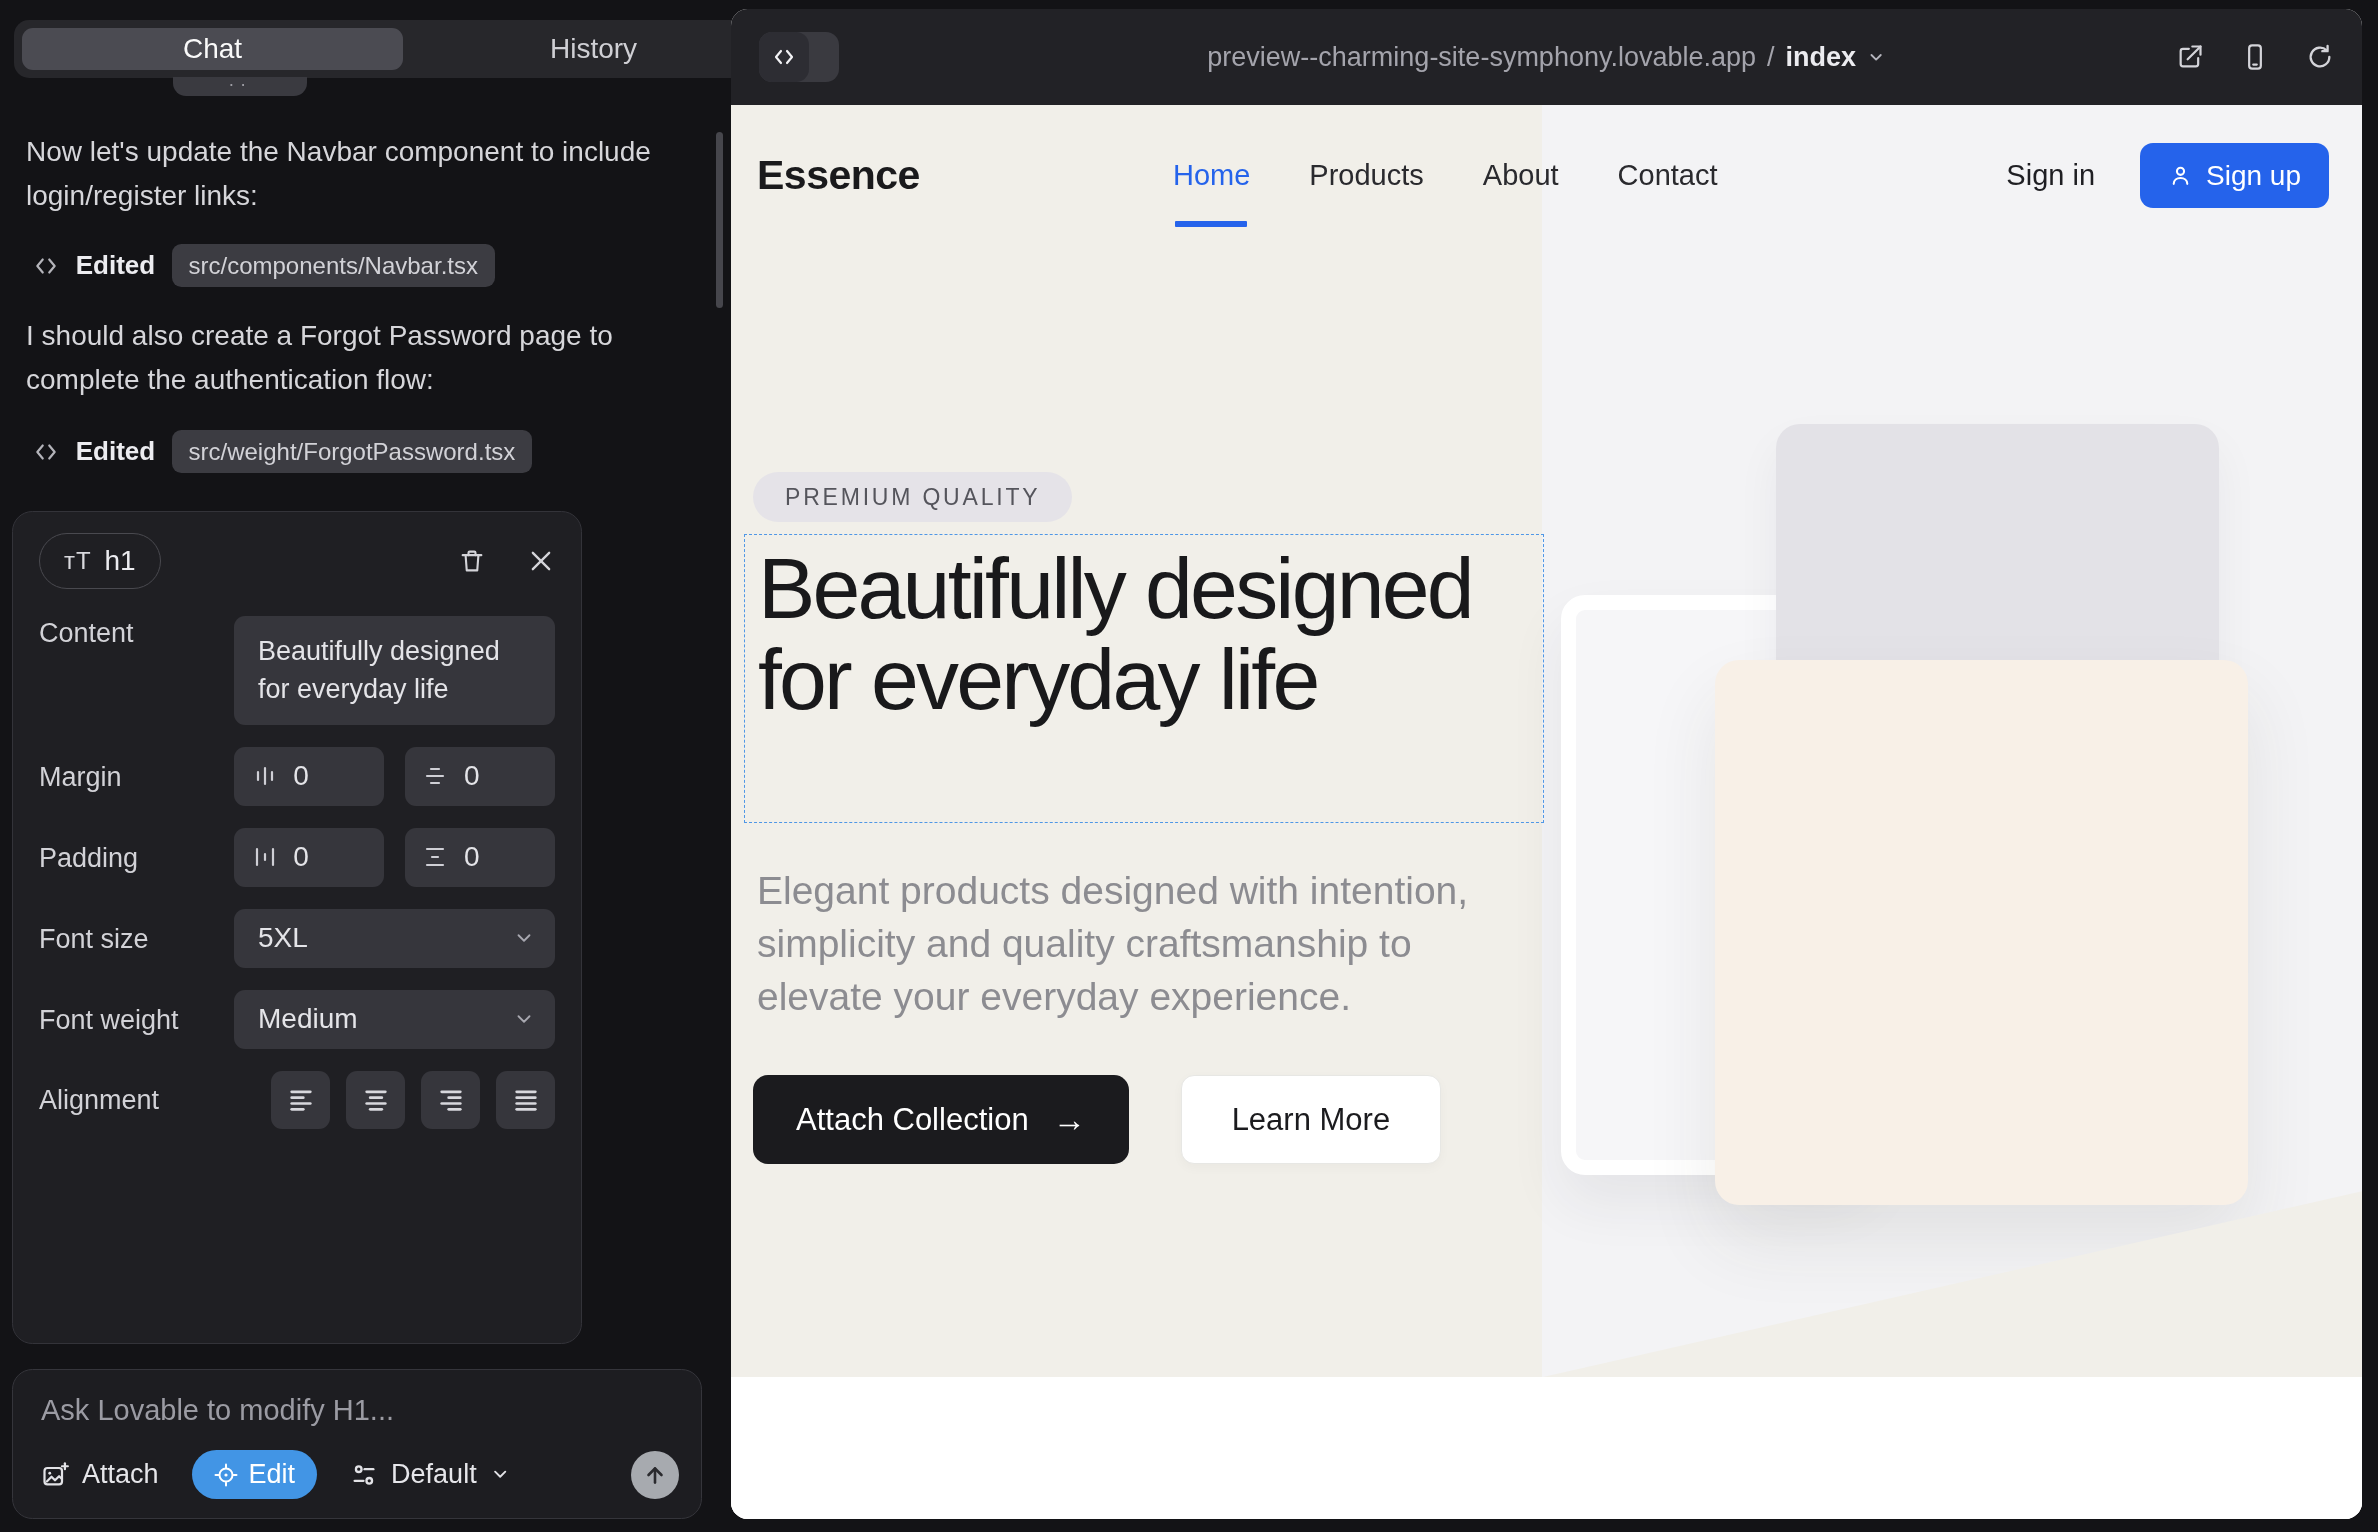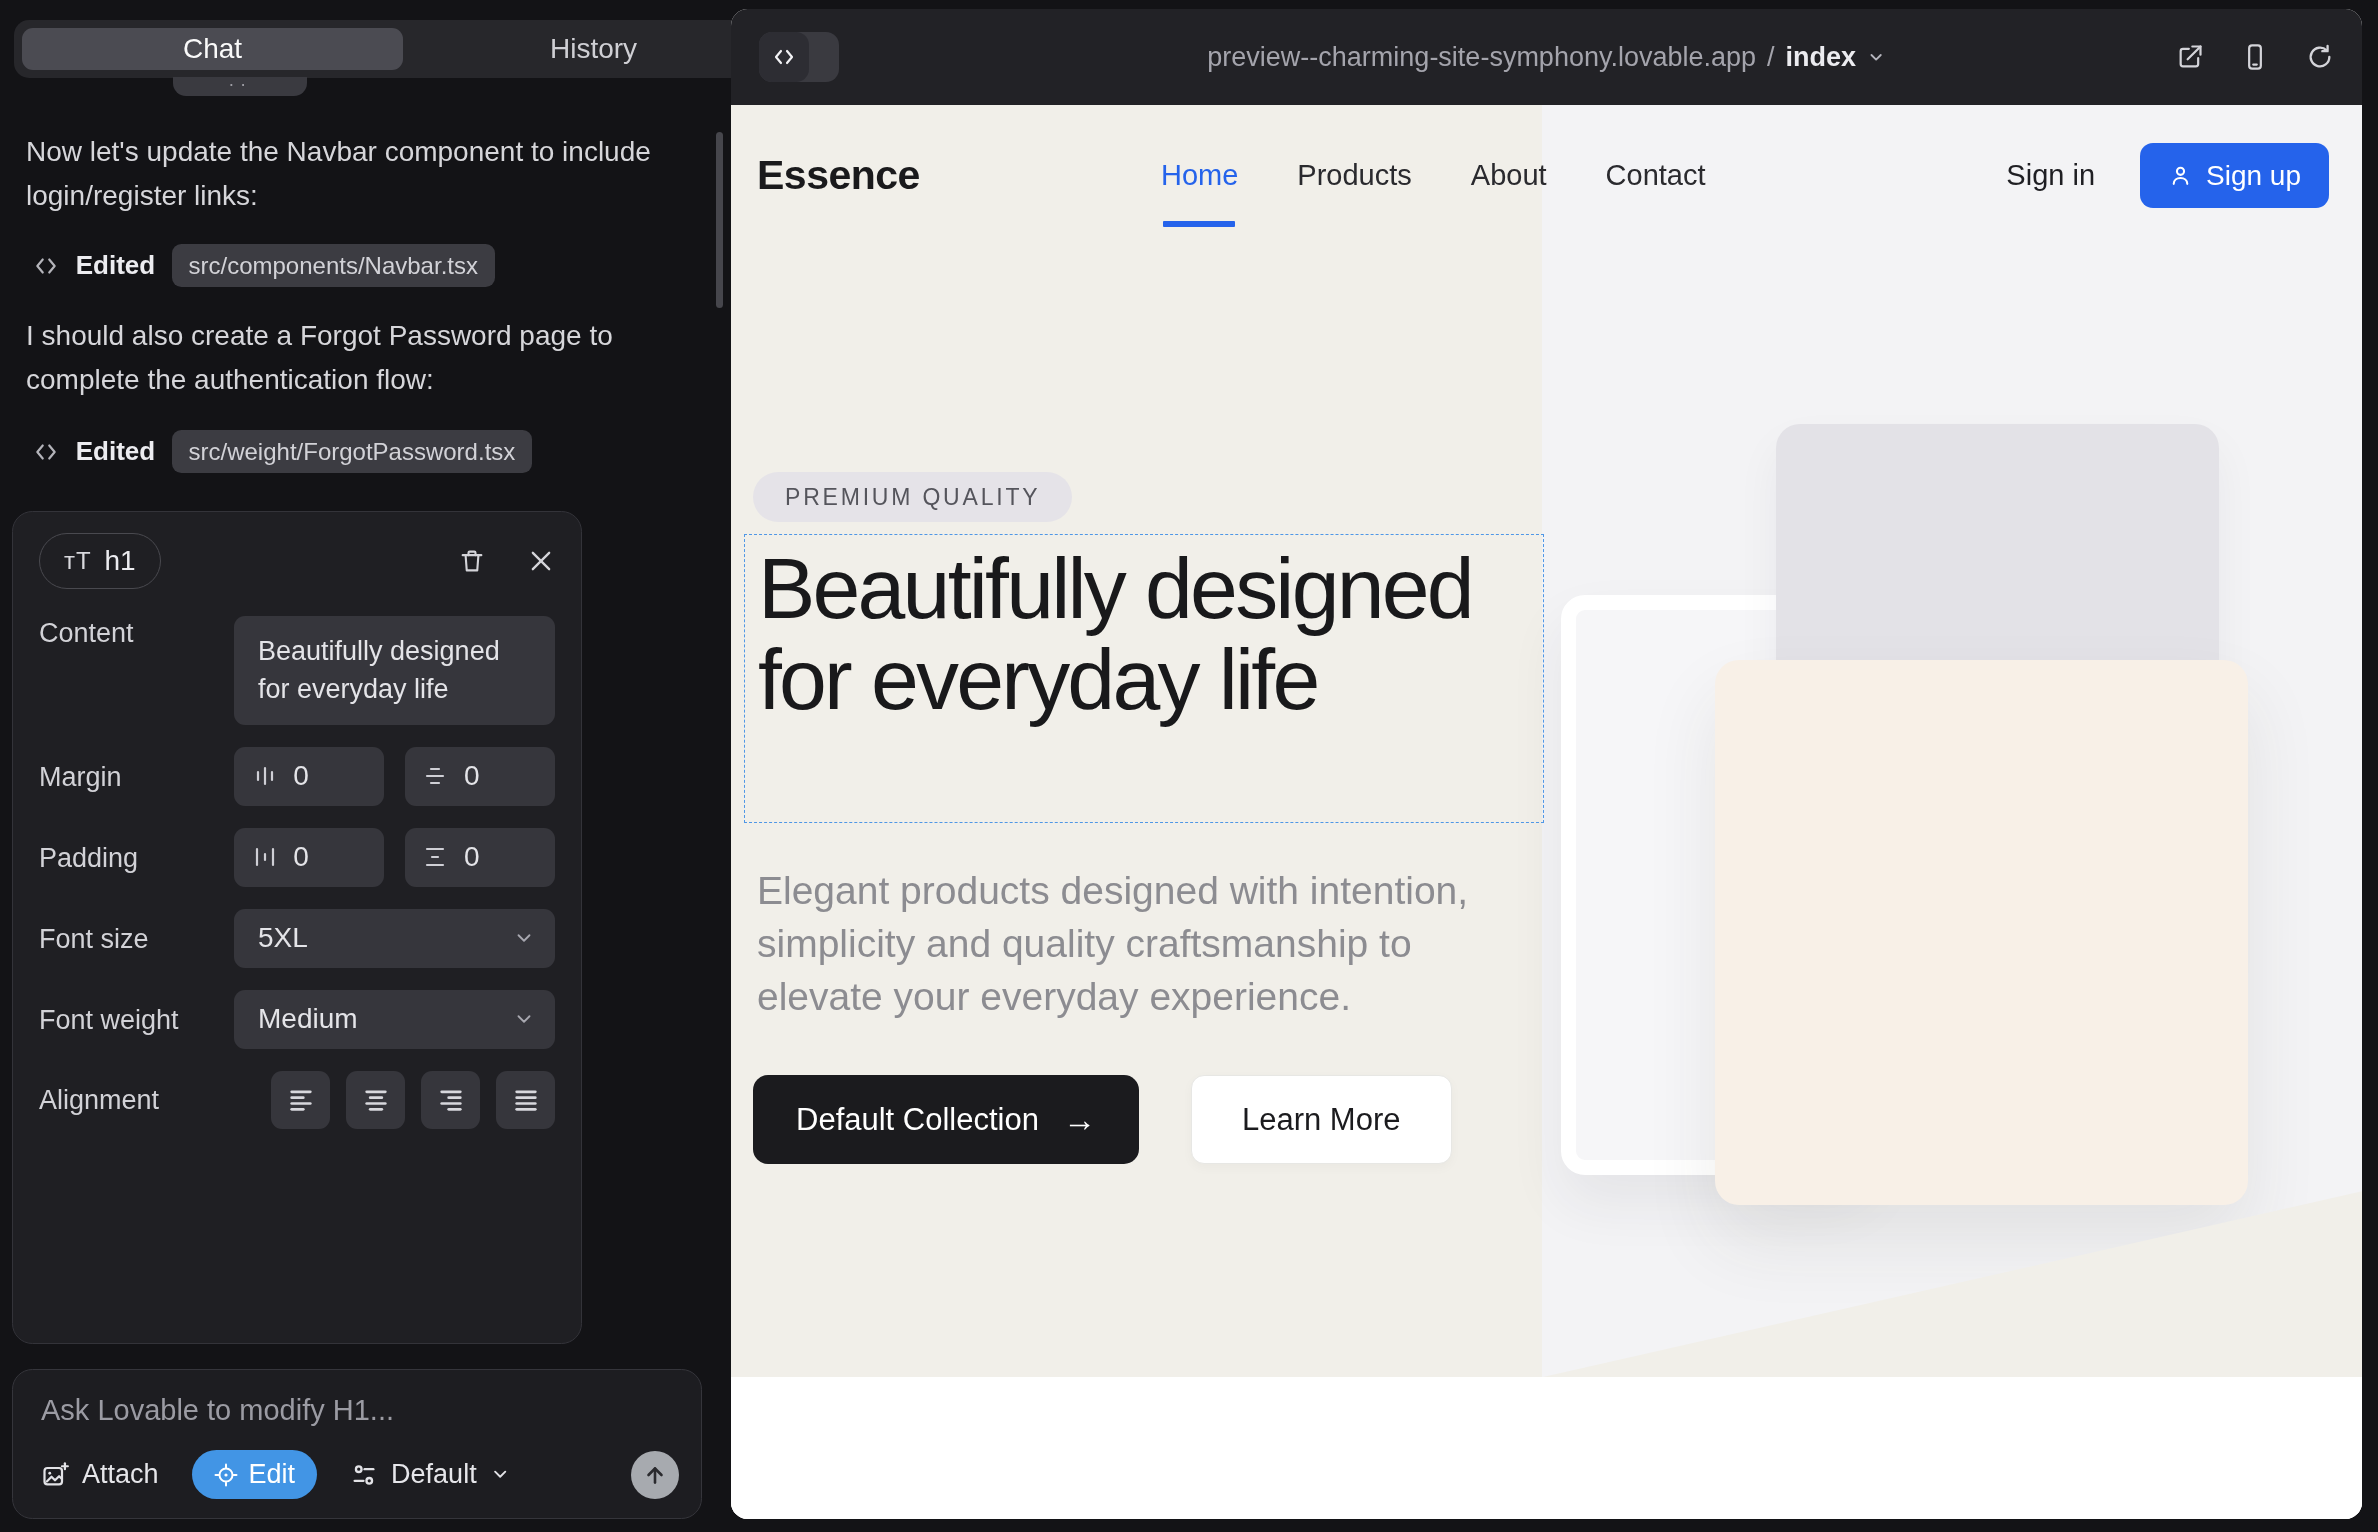--- a/index.html
+++ b/index.html
@@ -113,21 +113,21 @@
   .card-white { left:830px; top:490px; width:311px; height:580px; background:#f6f6f8;
     border:15px solid #fff; box-shadow:0 28px 56px rgba(40,40,60,.07); }
   .card-gray { left:1045px; top:319px; width:443px; height:557px; background:#e3e2e7;
     box-shadow:0 22px 45px rgba(40,40,60,.05); }
   .card-cream { left:984px; top:555px; width:533px; height:545px; background:#f8f0e7;
     box-shadow:0 37px 74px rgba(60,50,40,.09); }
 
   
   .site-nav { position:absolute; left:26px; right:33px; top:37px; height:67px; display:flex; align-items:center; }
   .logo { font-size:41px; font-weight:700; color:#1a1a1c; letter-spacing:-0.5px; }
-  .nav-links { position:absolute; left:404px; display:flex; gap:59px; align-items:center; }
+  .nav-links { position:absolute; left:416px; display:flex; gap:59px; align-items:center; }
   .nav-link { font-size:29px; color:#2a2a2e; position:relative; cursor:pointer; }
   .nav-link.active { color:#2563eb; }
   .active-underline { position:absolute; left:1.9px; top:62px; width:72px; height:5.6px; background:#2563eb; border-radius:0.9px; }
   .nav-right { margin-left:auto; display:flex; align-items:center; gap:45px; }
   .signin { font-size:29px; color:#1f1f23; background:none; border:none; cursor:pointer; }
   .signup { display:flex; align-items:center; gap:13px; background:#2563eb; color:#fff;
     border:none; border-radius:13px; height:65px; padding:0 28px; font-size:28px; cursor:pointer; }
 
   
   .badge { position:absolute; left:22px; top:367px; height:50px; border-radius:927px;
@@ -499,21 +499,21 @@
       <div class="badge">PREMIUM QUALITY</div>
 
       <div class="sel-box">
         <h1 class="hero-h1">Beautifully designed for everyday life</h1>
       </div>
 
       <p class="hero-p">Elegant products designed with intention, simplicity and quality craftsmanship to elevate your everyday experience.</p>
 
       <div class="cta-row">
         <button class="cta-primary">
-          <span>Default Collection</span>
+          <span>Attach Collection</span>
           <span class="arrow">→</span>
         </button>
         <button class="cta-secondary">Learn More</button>
       </div>
 
     </div>
   </section>
 </div>
 
 

